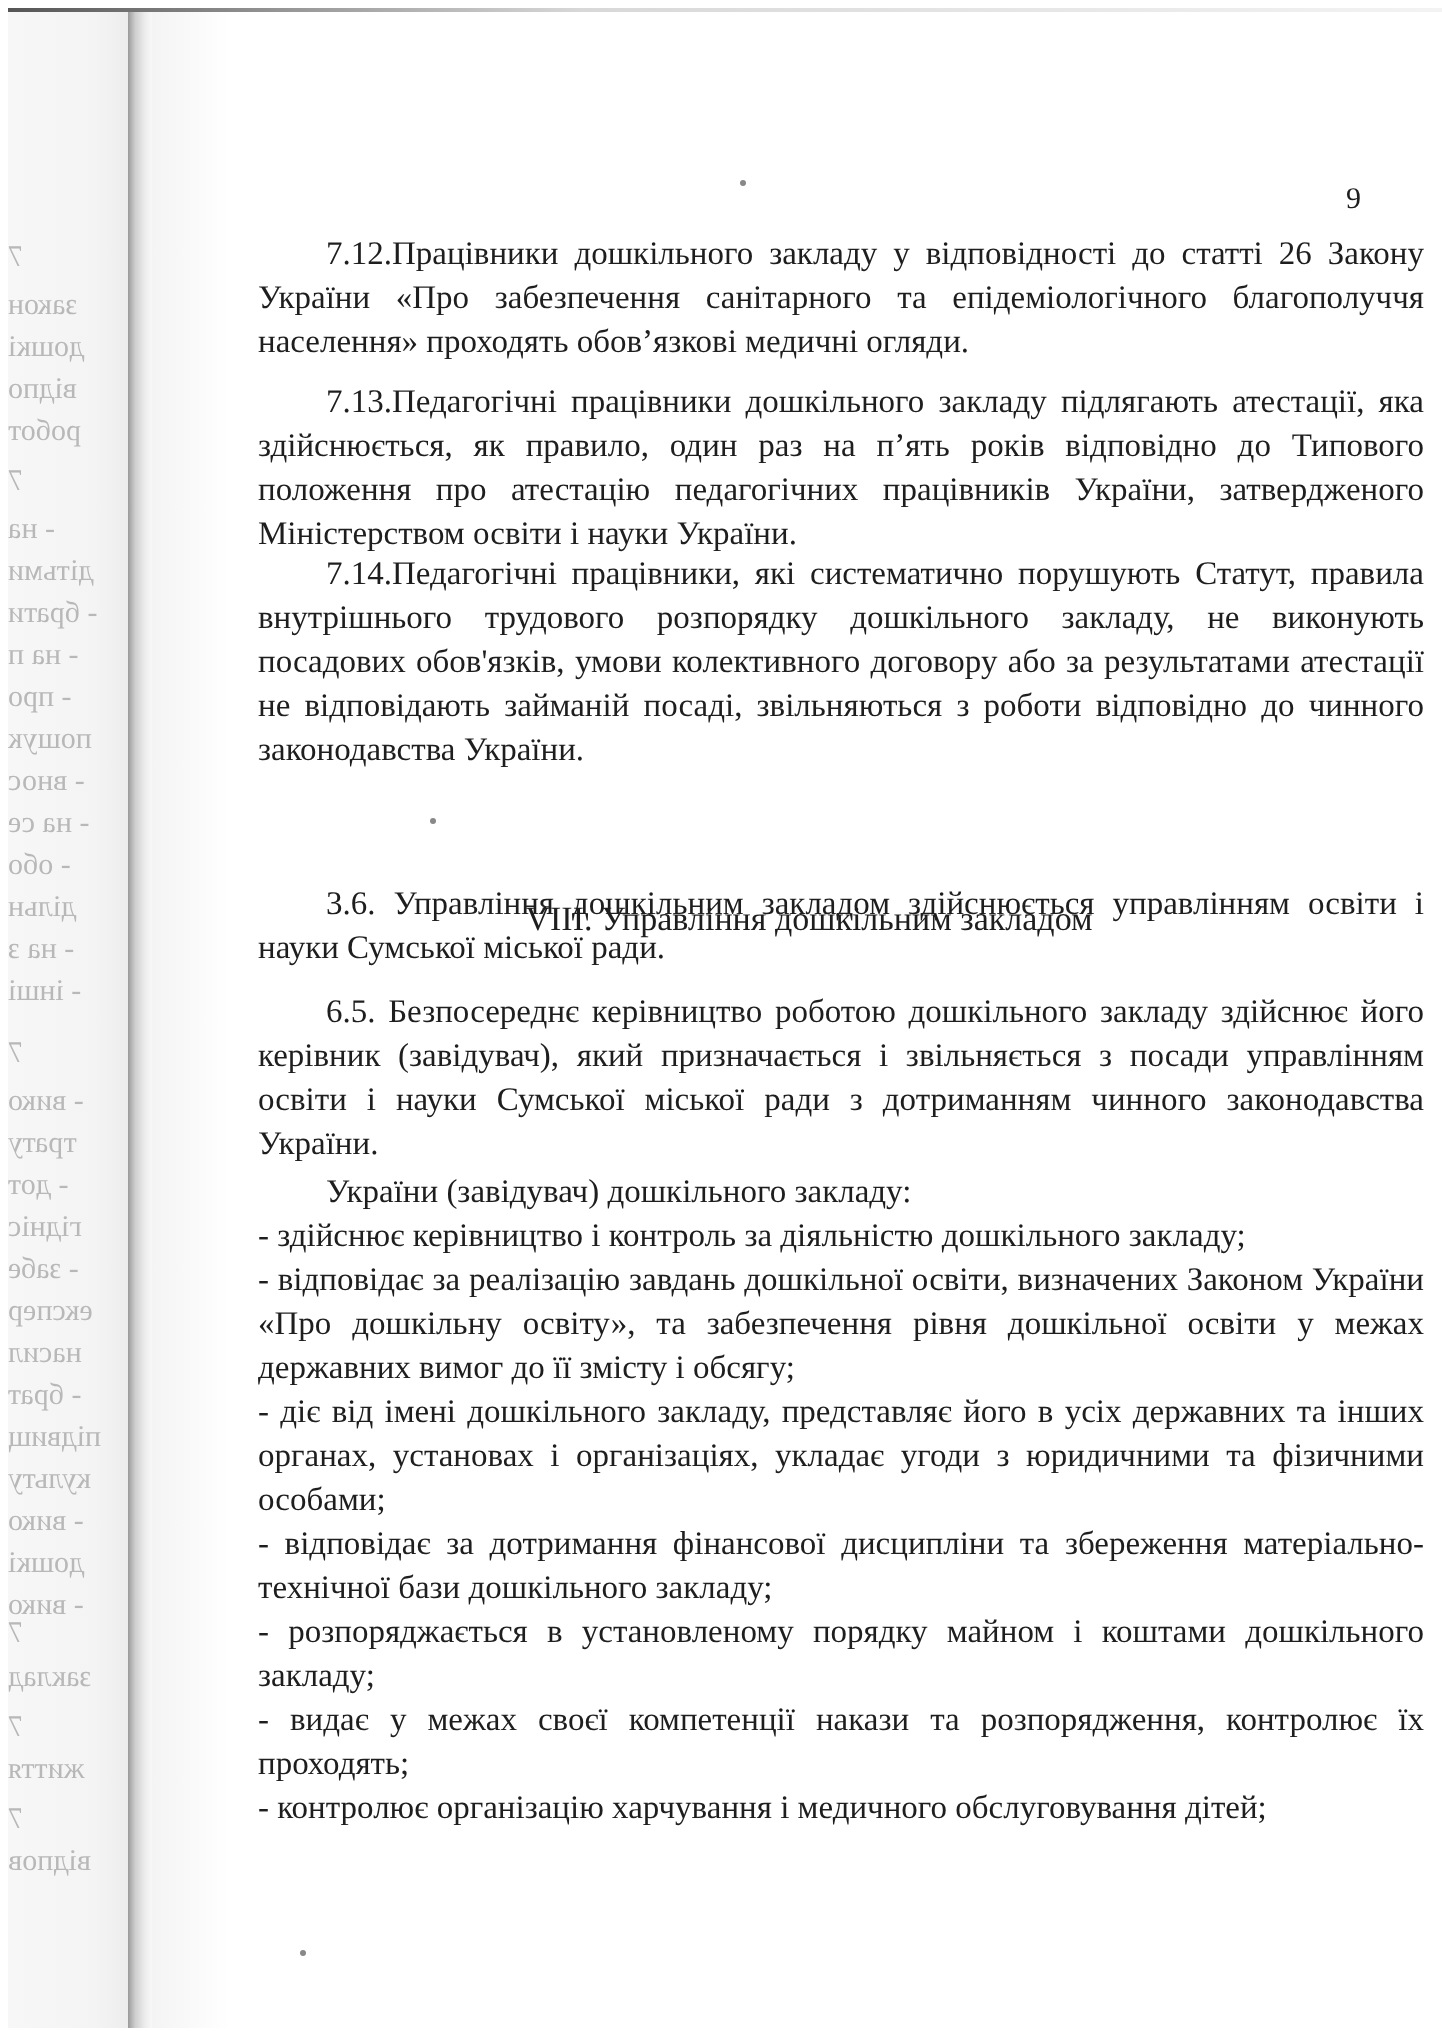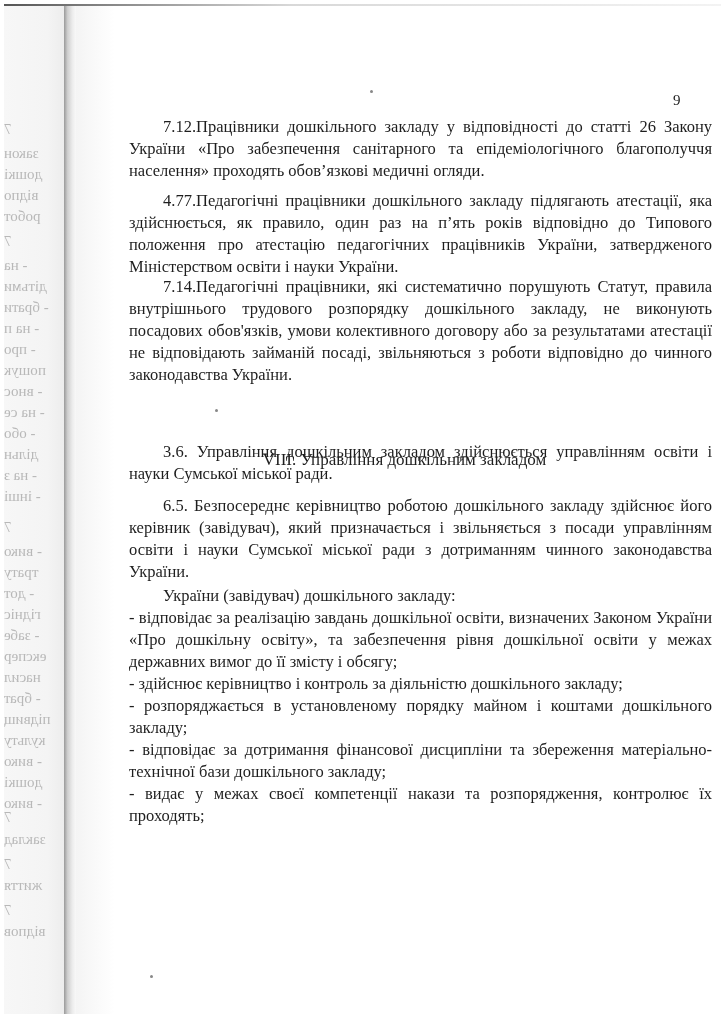--- a/index.html
+++ b/index.html
@@ -70,32 +70,34 @@
   <div class="bleed" style="top:893px">7</div>
   <div class="bleed" style="top:914px">відпов</div>
 </div>
 
 <div class="gutter"></div>
 <div class="page"></div>
 
 <div class="page-number">9</div>
 
 <div class="text indent" style="top:116px">7.12.Працівники дошкільного закладу у відповідності до статті 26 Закону України «Про забезпечення санітарного та епідеміологічного благополуччя населення» проходять обов’язкові медичні огляди.</div>
-<div class="text indent" style="top:190px">4.77.Педагогічні працівники дошкільного закладу підлягають атестації, яка здійснюється, як правило, один раз на п’ять років відповідно до Типового положення про атестацію педагогічних працівників України, затвердженого Міністерством освіти і науки України.</div>
+<div class="text indent" style="top:190px">7.13.Педагогічні працівники дошкільного закладу підлягають атестації, яка здійснюється, як правило, один раз на п’ять років відповідно до Типового положення про атестацію педагогічних працівників України, затвердженого Міністерством освіти і науки України.</div>
 <div class="text indent" style="top:276px">7.14.Педагогічні працівники, які систематично порушують Статут, правила внутрішнього трудового розпорядку дошкільного закладу, не виконують посадових обов'язків, умови колективного договору або за результатами атестації не відповідають займаній посаді, звільняються з роботи відповідно до чинного законодавства України.</div>
 
 <div class="heading" style="top:402px">VIII. Управління дошкільним закладом</div>
 
 <div class="text indent" style="top:441px">3.6. Управління дошкільним закладом здійснюється управлінням освіти і науки Сумської міської ради.</div>
 <div class="text indent" style="top:495px">6.5. Безпосереднє керівництво роботою дошкільного закладу здійснює його керівник (завідувач), який призначається і звільняється з посади управлінням освіти і науки Сумської міської ради з дотриманням чинного законодавства України.</div>
 
 <div class="text" style="top:585px">
   <p class="bullet indent" style="text-indent:34px">України (завідувач) дошкільного закладу:</p>
+  <p class="bullet">- здійснює керівництво і контроль за діяльністю дошкільного закладу;</p>
   <p class="bullet">- відповідає за реалізацію завдань дошкільної освіти, визначених Законом України «Про дошкільну освіту», та забезпечення рівня дошкільної освіти у межах державних вимог до її змісту і обсягу;</p>
-  <p class="bullet">- здійснює керівництво і контроль за діяльністю дошкільного закладу;</p>
+  <p class="bullet">- діє від імені дошкільного закладу, представляє його в усіх державних та інших органах, установах і організаціях, укладає угоди з юридичними та фізичними особами;</p>
+  <p class="bullet">- відповідає за дотримання фінансової дисципліни та збереження матеріально-технічної бази дошкільного закладу;</p>
   <p class="bullet">- розпоряджається в установленому порядку майном і коштами дошкільного закладу;</p>
-  <p class="bullet">- відповідає за дотримання фінансової дисципліни та збереження матеріально-технічної бази дошкільного закладу;</p>
   <p class="bullet">- видає у межах своєї компетенції накази та розпорядження, контролює їх проходять;</p>
+  <p class="bullet">- контролює організацію харчування і медичного обслуговування дітей;</p>
 </div>
 
 <div class="mark" style="left:370px;top:90px"></div>
 <div class="mark" style="left:215px;top:409px"></div>
 <div class="mark" style="left:150px;top:975px"></div>
 
 </body></html>

